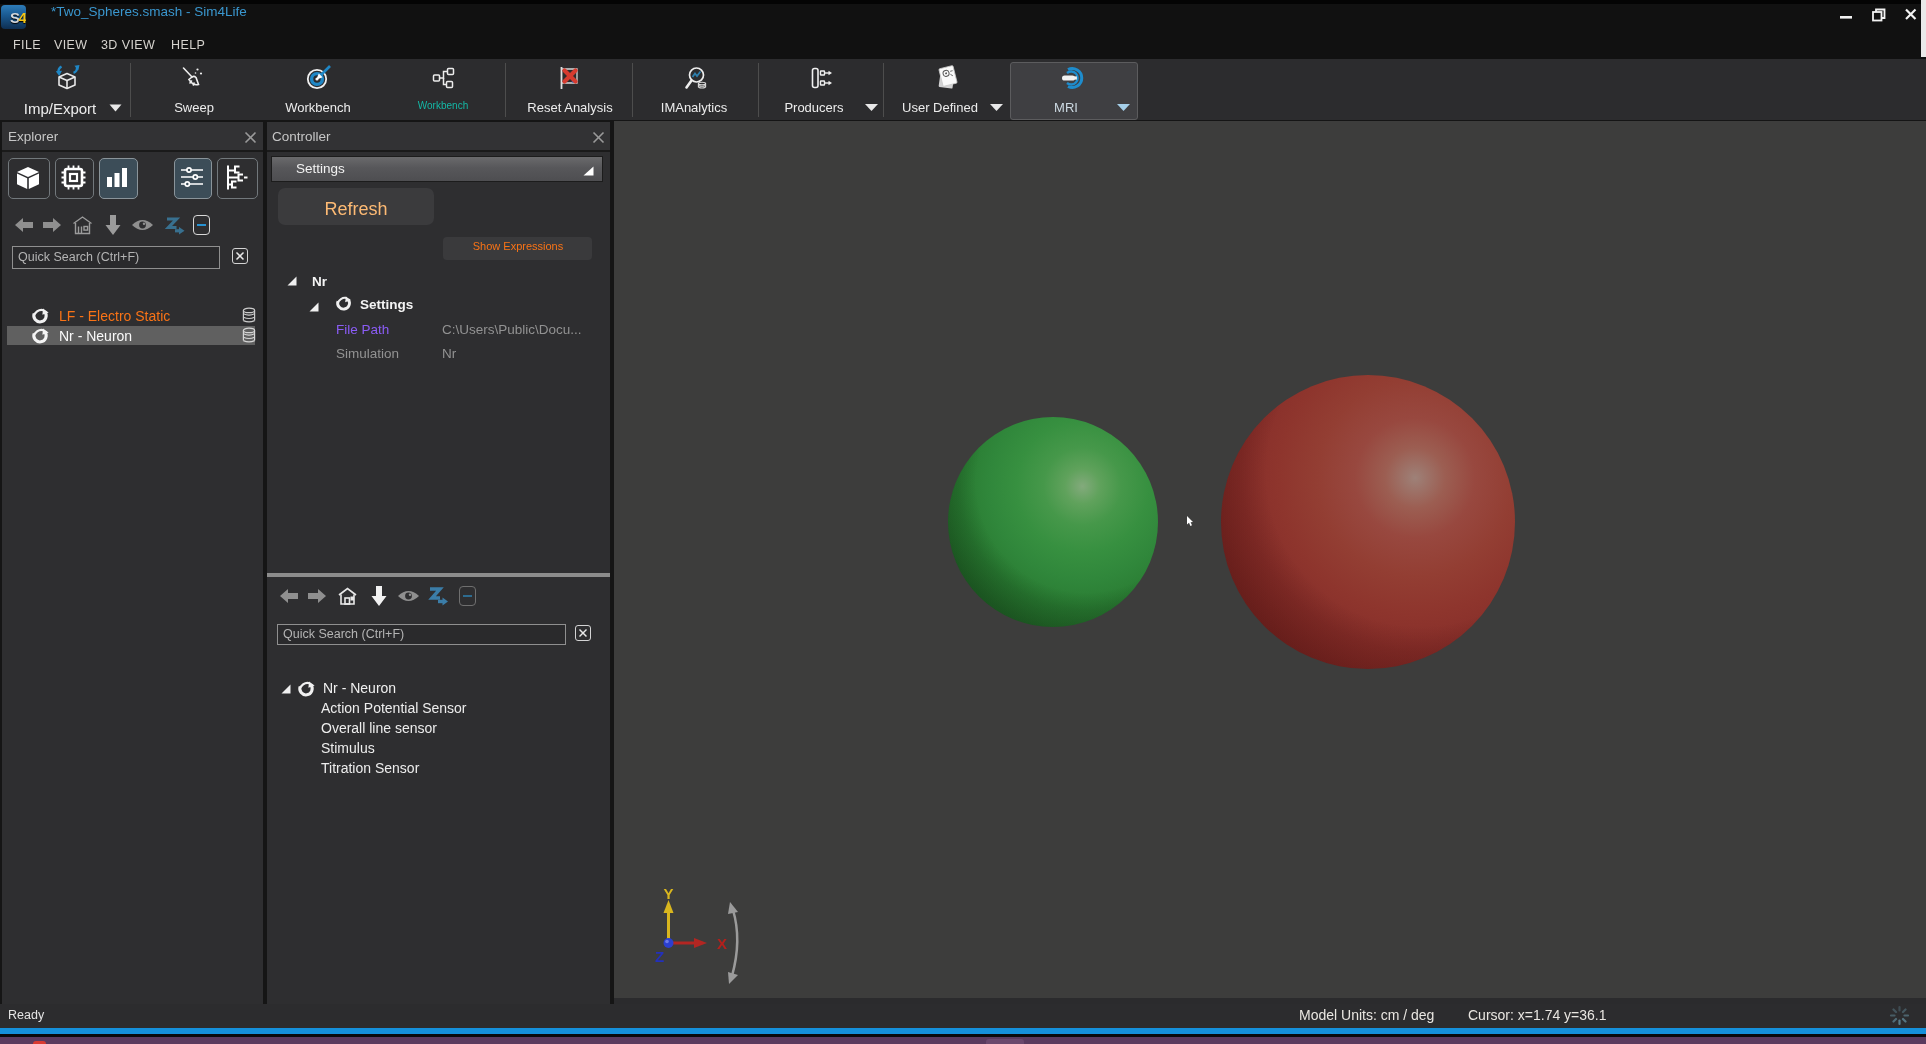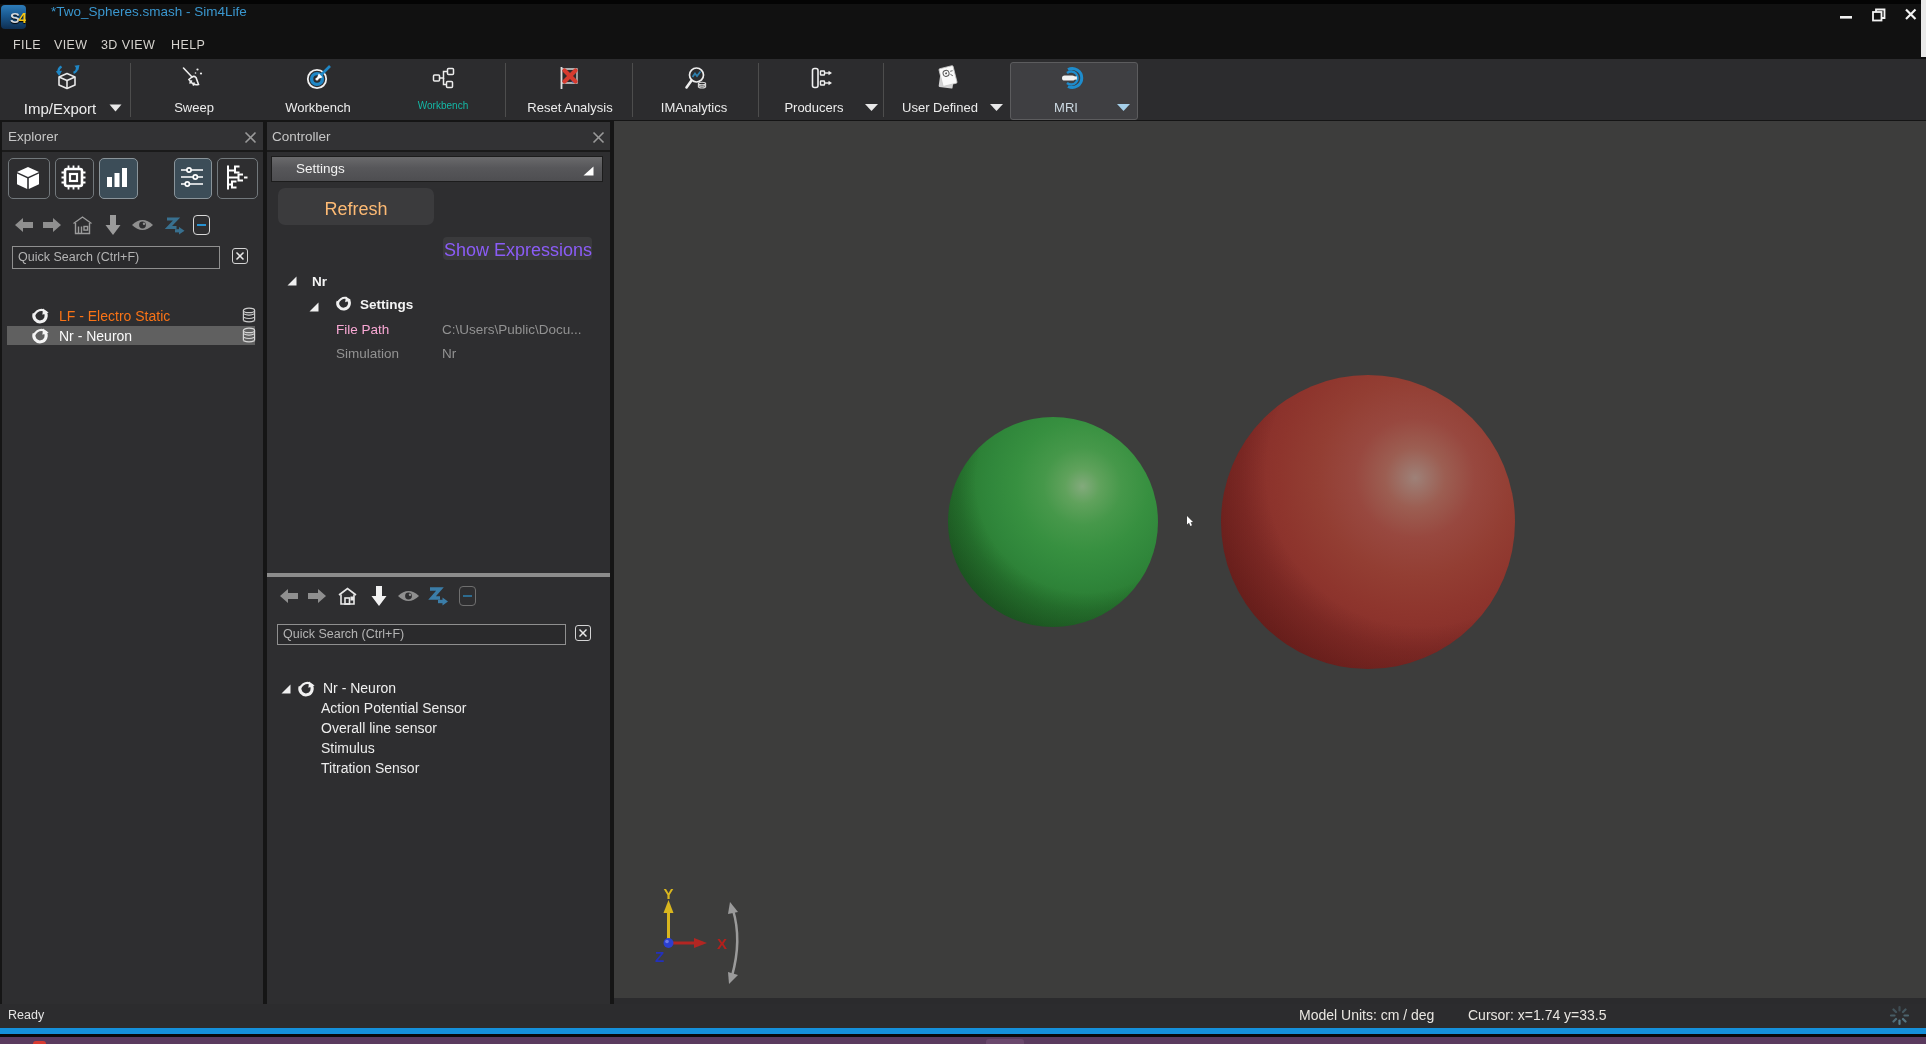--- a/index.html
+++ b/index.html
@@ -332,36 +332,36 @@
 <div class="a" style="left:271px;top:156px;width:330px;height:24px;background:linear-gradient(180deg,#6a6a6c,#57575a 45%,#4e4e51);border:1px solid #1c1c1c"></div>
 <div class="a txt" style="left:296px;top:161px;font-size:13.5px;color:#f2f2f2">Settings</div>
 <svg class="a" style="left:583px;top:166px" width="11" height="10">
     <polygon points="0.5,9.5 10.5,9.5 10.5,0.5" fill="#ffffff"></polygon>
   </svg>
 
 <div class="a" style="left:278px;top:188px;width:156px;height:37px;background:#3b3b3d;border-radius:7px"></div>
 <div class="a txt" style="left:356px;top:199px;font-size:18px;color:#fdba74;transform:translateX(-50%)">Refresh</div>
 
 <div class="a" style="left:443px;top:237px;width:149px;height:23px;background:#3a3a3c;border-radius:4px"></div>
-<div class="a txt" style="left:518px;top:240px;font-size:18px;color:#8b5cf6;transform:translateX(-50%)">Show Expressions</div>
+<div class="a txt" style="left:518px;top:240px;font-size:11px;color:#f97316;transform:translateX(-50%)">Show Expressions</div>
 
 <svg class="a" style="left:287px;top:276px" width="10" height="10">
     <polygon points="0.5,9.5 9.5,9.5 9.5,0.5" fill="#f0f0f0"></polygon>
   </svg>
 <div class="a txt" style="left:312px;top:274px;font-size:13.5px;font-weight:bold;color:#f4f4f4">Nr</div>
 <svg class="a" style="left:309px;top:302px" width="10" height="10">
     <polygon points="0.5,9.5 9.5,9.5 9.5,0.5" fill="#f0f0f0"></polygon>
   </svg>
 <svg class="a" style="left:335px;top:295px" width="18" height="17" viewBox="0 0 18 17">
   <path d="M3 6.2 A 5.9 5.9 0 1 0 13.3 4.7" stroke="#f0f0f0" stroke-width="2.9" fill="none"></path>
   <path d="M2.4 8 Q6.6 1.4 11.8 3" stroke="#f0f0f0" stroke-width="2" fill="none"></path>
   <polygon points="15.9,4.9 10.8,1.5 10.2,7.2" fill="#f0f0f0"></polygon>
 </svg>
 <div class="a txt" style="left:360px;top:297px;font-size:13.5px;font-weight:bold;color:#f4f4f4">Settings</div>
-<div class="a txt" style="left:336px;top:322px;font-size:13.5px;color:#f9a8d4">File Path</div>
+<div class="a txt" style="left:336px;top:322px;font-size:13.5px;color:#8b5cf6">File Path</div>
 <div class="a txt" style="left:442px;top:322px;font-size:13.5px;color:#929292">C:\Users\Public\Docu...</div>
 <div class="a txt" style="left:336px;top:346px;font-size:13.5px;color:#929292">Simulation</div>
 <div class="a txt" style="left:442px;top:346px;font-size:13.5px;color:#929292">Nr</div>
 
 <div class="a" style="left:267px;top:573px;width:343px;height:4px;background:#8c8c8c"></div>
 
 <svg class="a" style="left:279px;top:587px" width="20" height="18" viewBox="0 0 20 18">
     <path d="M9 2 L9 6 L19 6 L19 12 L9 12 L9 16 L1 9 Z" fill="#8f8f8f"></path>
   </svg>
 <svg class="a" style="left:307px;top:587px" width="20" height="18" viewBox="0 0 20 18">
@@ -452,18 +452,18 @@
     <path d="M10.5 19 L10.5 15.5" opacity="1"></path>
     <path d="M4.5 16.5 L7 14" opacity="0.8"></path>
     <path d="M2 10.5 L5.5 10.5" opacity="0.6"></path>
     <path d="M4.5 4.5 L7 7" opacity="0.5"></path>
   </g>
 </svg>
 
 <div class="a" style="left:0;top:1004px;width:1926px;height:24px;background:#2c2c2e"></div>
 <div class="a txt" style="left:8px;top:1008px;font-size:12.5px;color:#e4e4e4">Ready</div>
 <div class="a txt" style="left:1299px;top:1007px;font-size:14px;color:#e9e6e1">Model Units: cm / deg</div>
-<div class="a txt" style="left:1468px;top:1007px;font-size:14px;color:#e9e6e1">Cursor: x=1.74 y=33.5</div>
+<div class="a txt" style="left:1468px;top:1007px;font-size:14px;color:#e9e6e1">Cursor: x=1.74 y=36.1</div>
 <div class="a" style="left:0;top:1028px;width:1926px;height:6px;background:#1590da"></div>
 <div class="a" style="left:0;top:1034px;width:1926px;height:3px;background:#0a0a0c"></div>
 <div class="a" style="left:0;top:1037px;width:1926px;height:7px;background:#5a3a5e"></div>
 <div class="a" style="left:986px;top:1039px;width:38px;height:5px;background:#6b486d;border-radius:3px 3px 0 0"></div>
 <div class="a" style="left:33px;top:1041px;width:13px;height:3px;background:#d93a31;border-radius:6px 6px 0 0"></div>
 
 </body></html>

